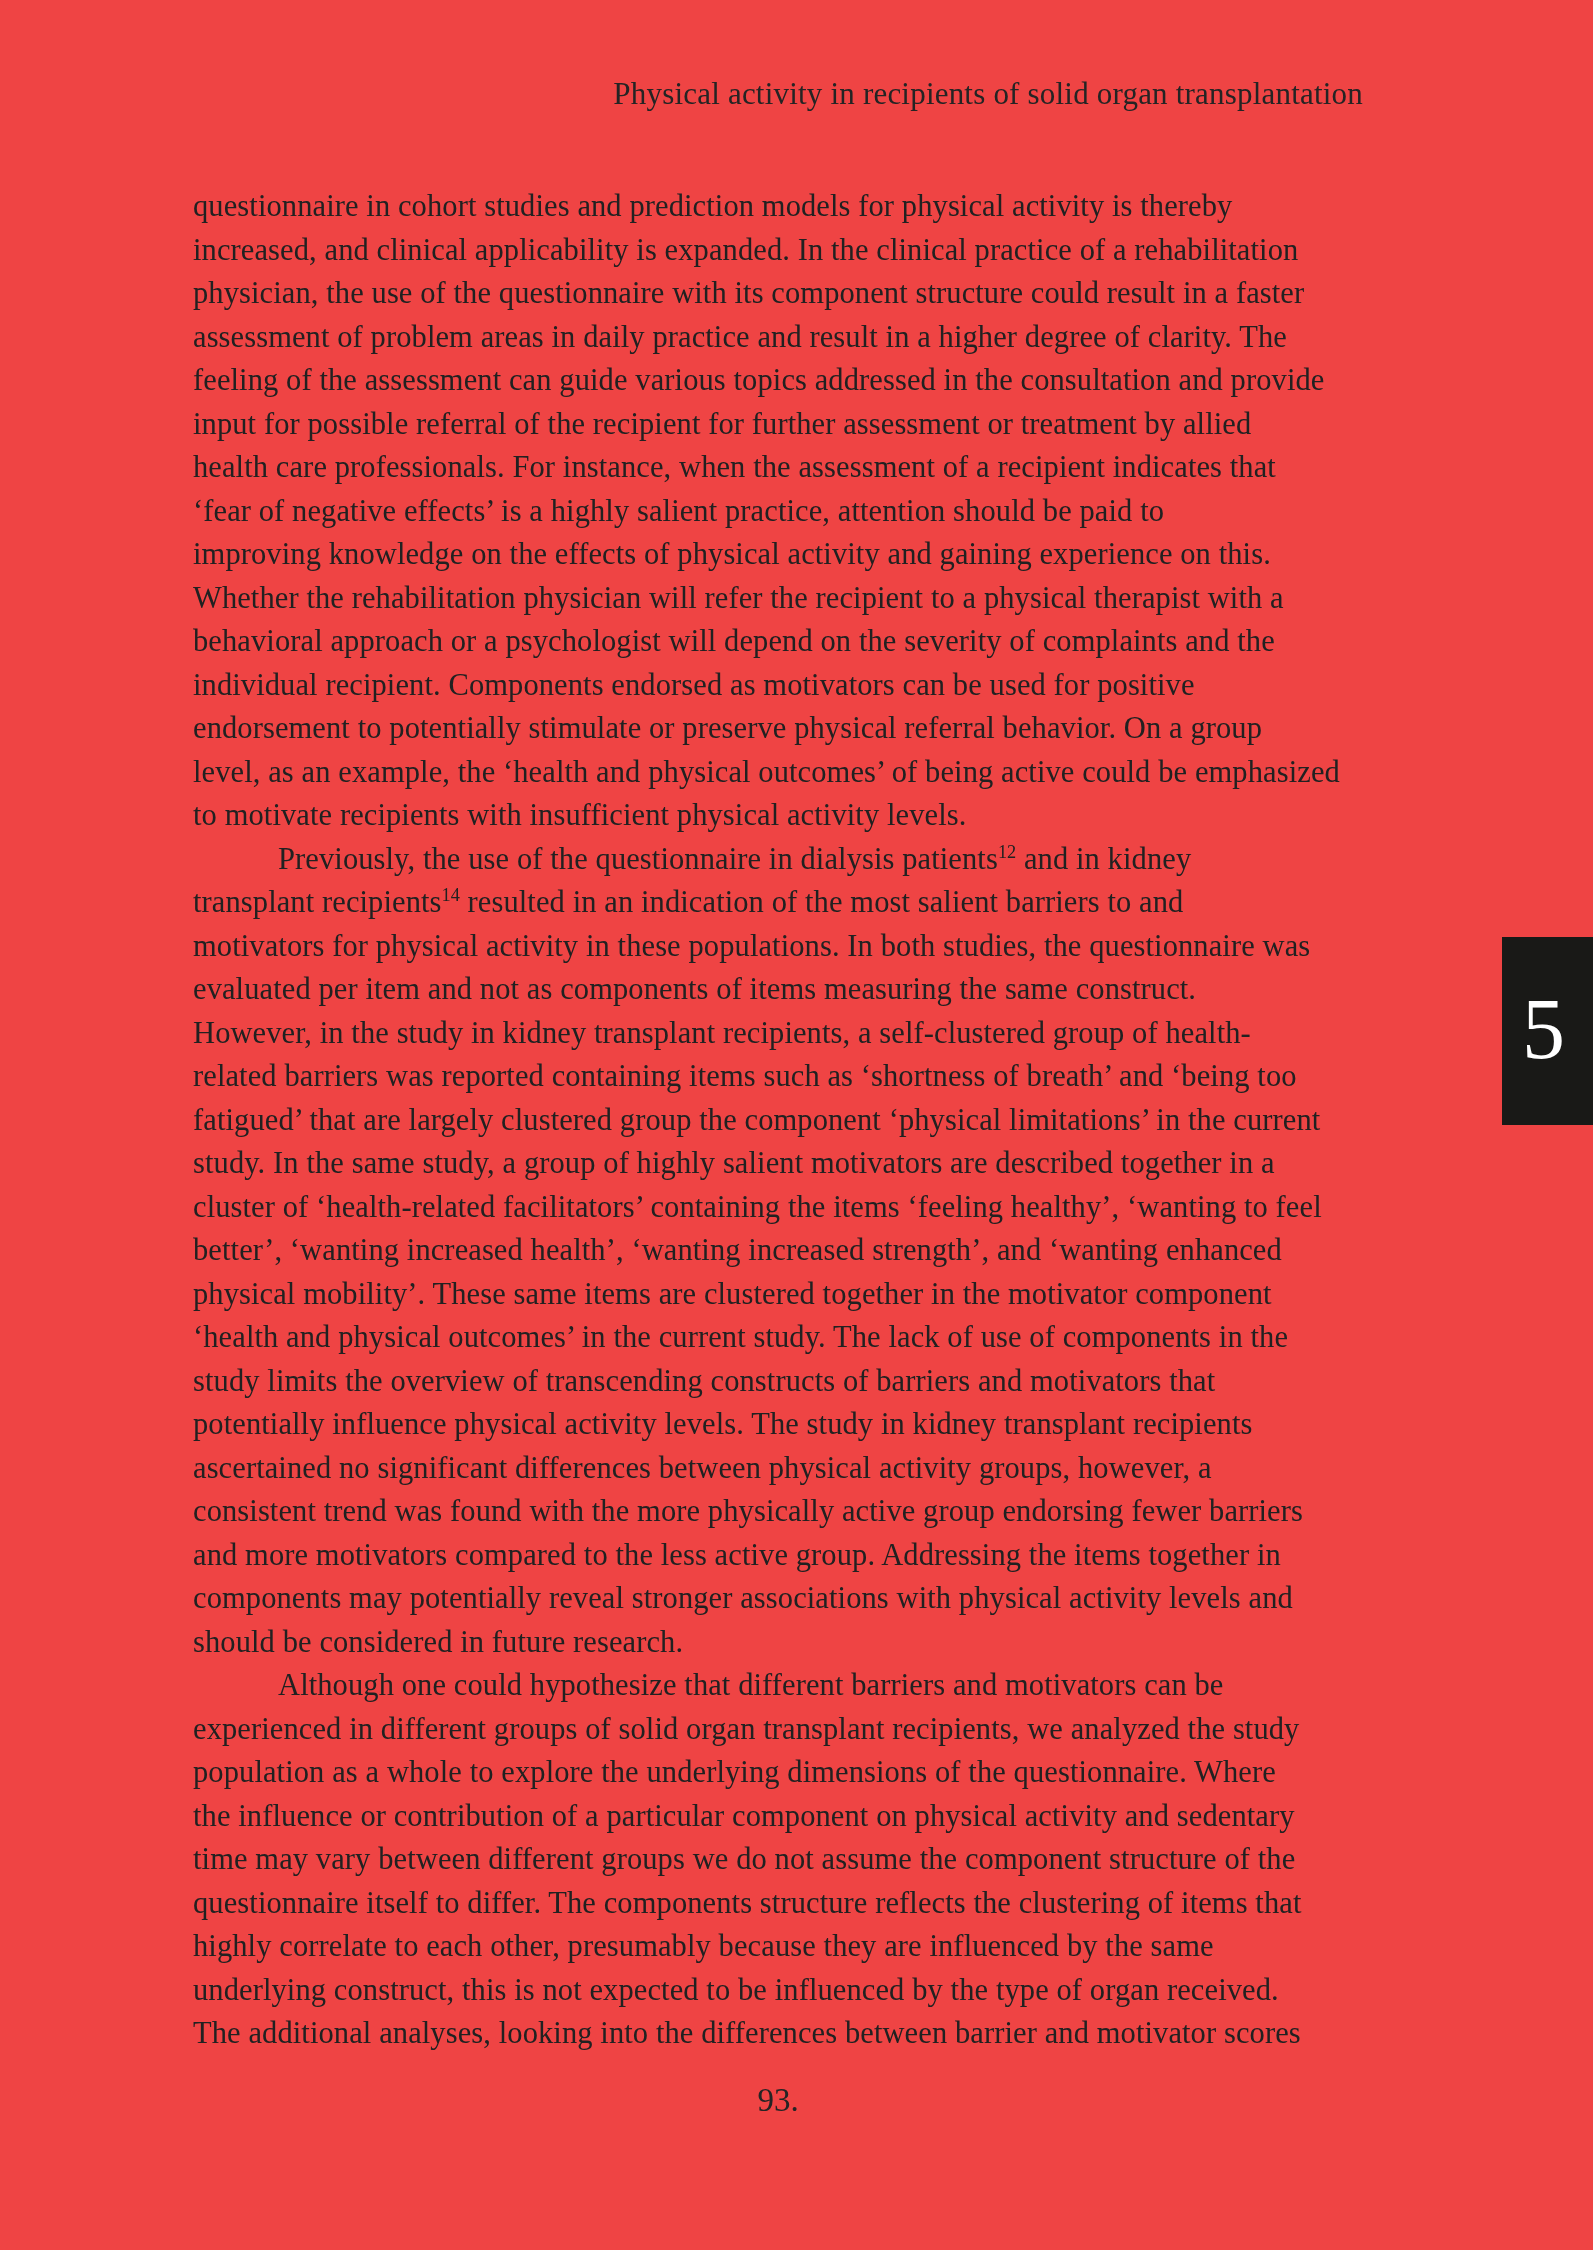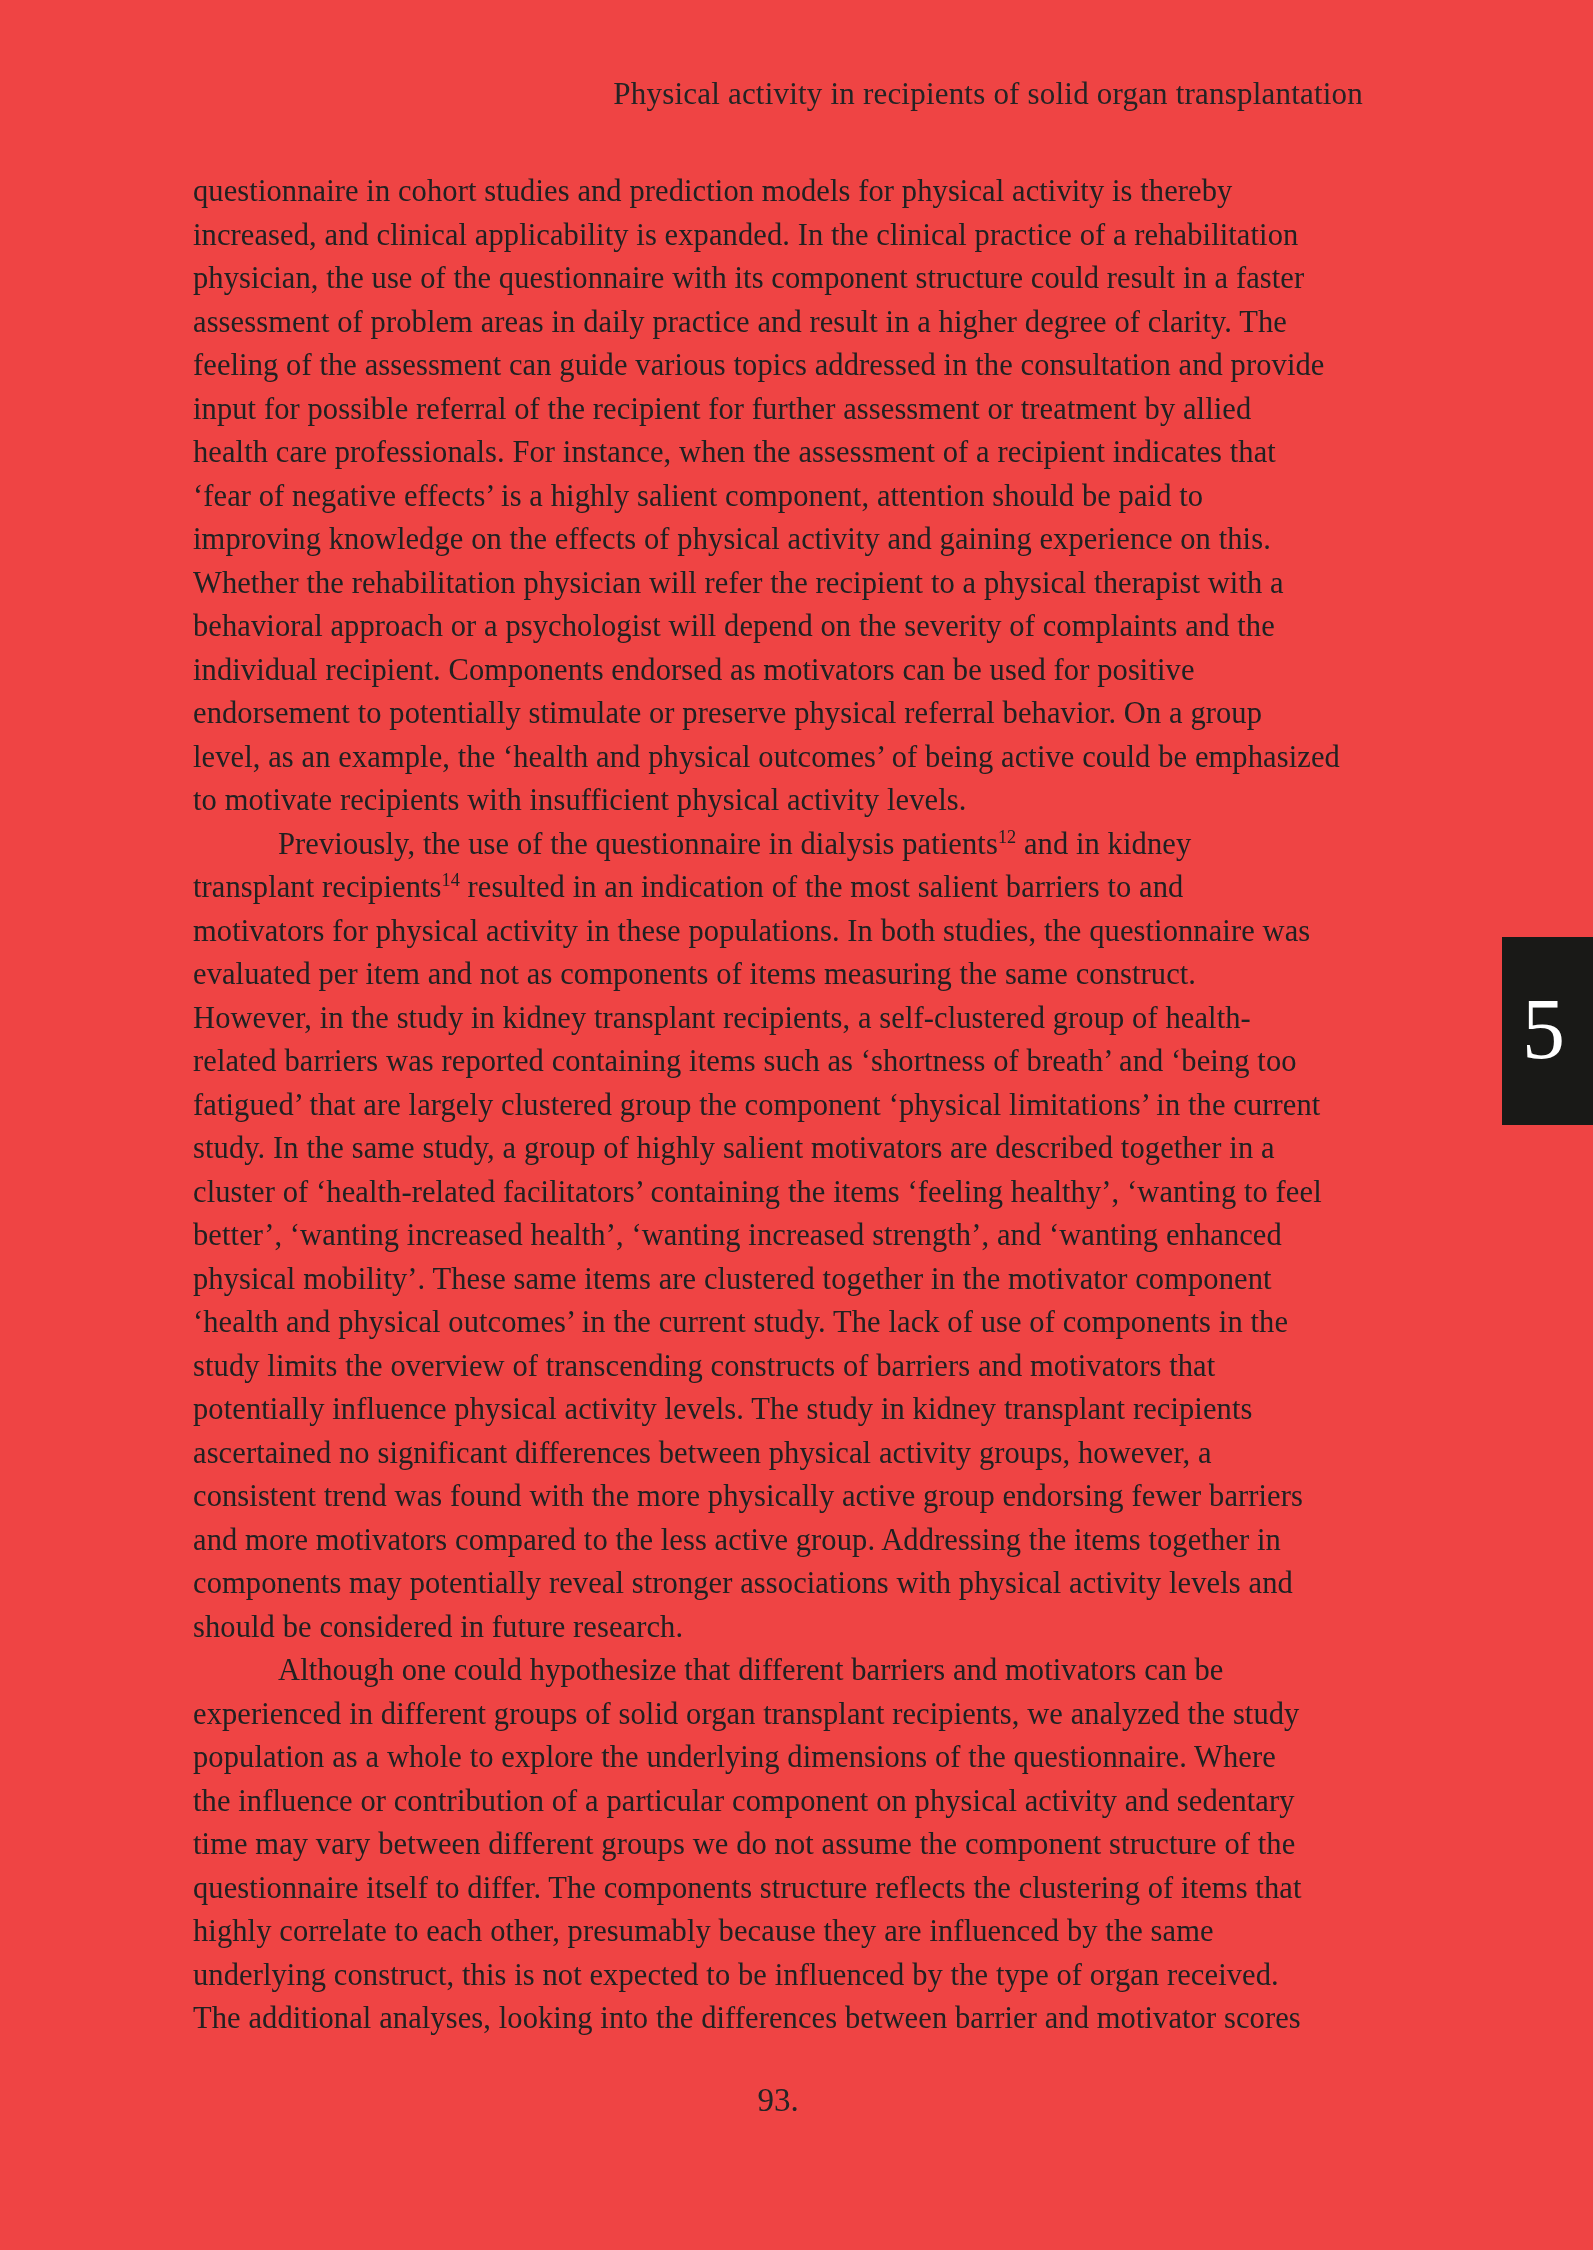--- a/index.html
+++ b/index.html
@@ -22,21 +22,21 @@
     top: 76px;
     width: 1170px;
     text-align: right;
     font-size: 31px;
     letter-spacing: 0.2px;
     color: #242424;
   }
   .body-text {
     position: absolute;
     left: 193px;
-    top: 170px;
+    top: 185px;
     width: 1170px;
   }
   .line {
     height: 43.5px;
     line-height: 43.5px;
     font-size: 30.5px;
     white-space: nowrap;
     letter-spacing: 0.1px;
     color: #212121;
   }
@@ -84,21 +84,21 @@
   <div class="running-header">Physical activity in recipients of solid organ transplantation</div>
 
   <div class="body-text">
       <div class="line">questionnaire in cohort studies and prediction models for physical activity is thereby</div>
       <div class="line">increased, and clinical applicability is expanded. In the clinical practice of a rehabilitation</div>
       <div class="line">physician, the use of the questionnaire with its component structure could result in a faster</div>
       <div class="line">assessment of problem areas in daily practice and result in a higher degree of clarity. The</div>
       <div class="line">feeling of the assessment can guide various topics addressed in the consultation and provide</div>
       <div class="line">input for possible referral of the recipient for further assessment or treatment by allied</div>
       <div class="line">health care professionals. For instance, when the assessment of a recipient indicates that</div>
-      <div class="line">‘fear of negative effects’ is a highly salient component, attention should be paid to</div>
+      <div class="line">‘fear of negative effects’ is a highly salient practice, attention should be paid to</div>
       <div class="line">improving knowledge on the effects of physical activity and gaining experience on this.</div>
       <div class="line">Whether the rehabilitation physician will refer the recipient to a physical therapist with a</div>
       <div class="line">behavioral approach or a psychologist will depend on the severity of complaints and the</div>
       <div class="line">individual recipient. Components endorsed as motivators can be used for positive</div>
       <div class="line">endorsement to potentially stimulate or preserve physical referral behavior. On a group</div>
       <div class="line">level, as an example, the ‘health and physical outcomes’ of being active could be emphasized</div>
       <div class="line">to motivate recipients with insufficient physical activity levels.</div>
       <div class="line indent">Previously, the use of the questionnaire in dialysis patients<sup>12</sup> and in kidney</div>
       <div class="line">transplant recipients<sup>14</sup> resulted in an indication of the most salient barriers to and</div>
       <div class="line">motivators for physical activity in these populations. In both studies, the questionnaire was</div>

